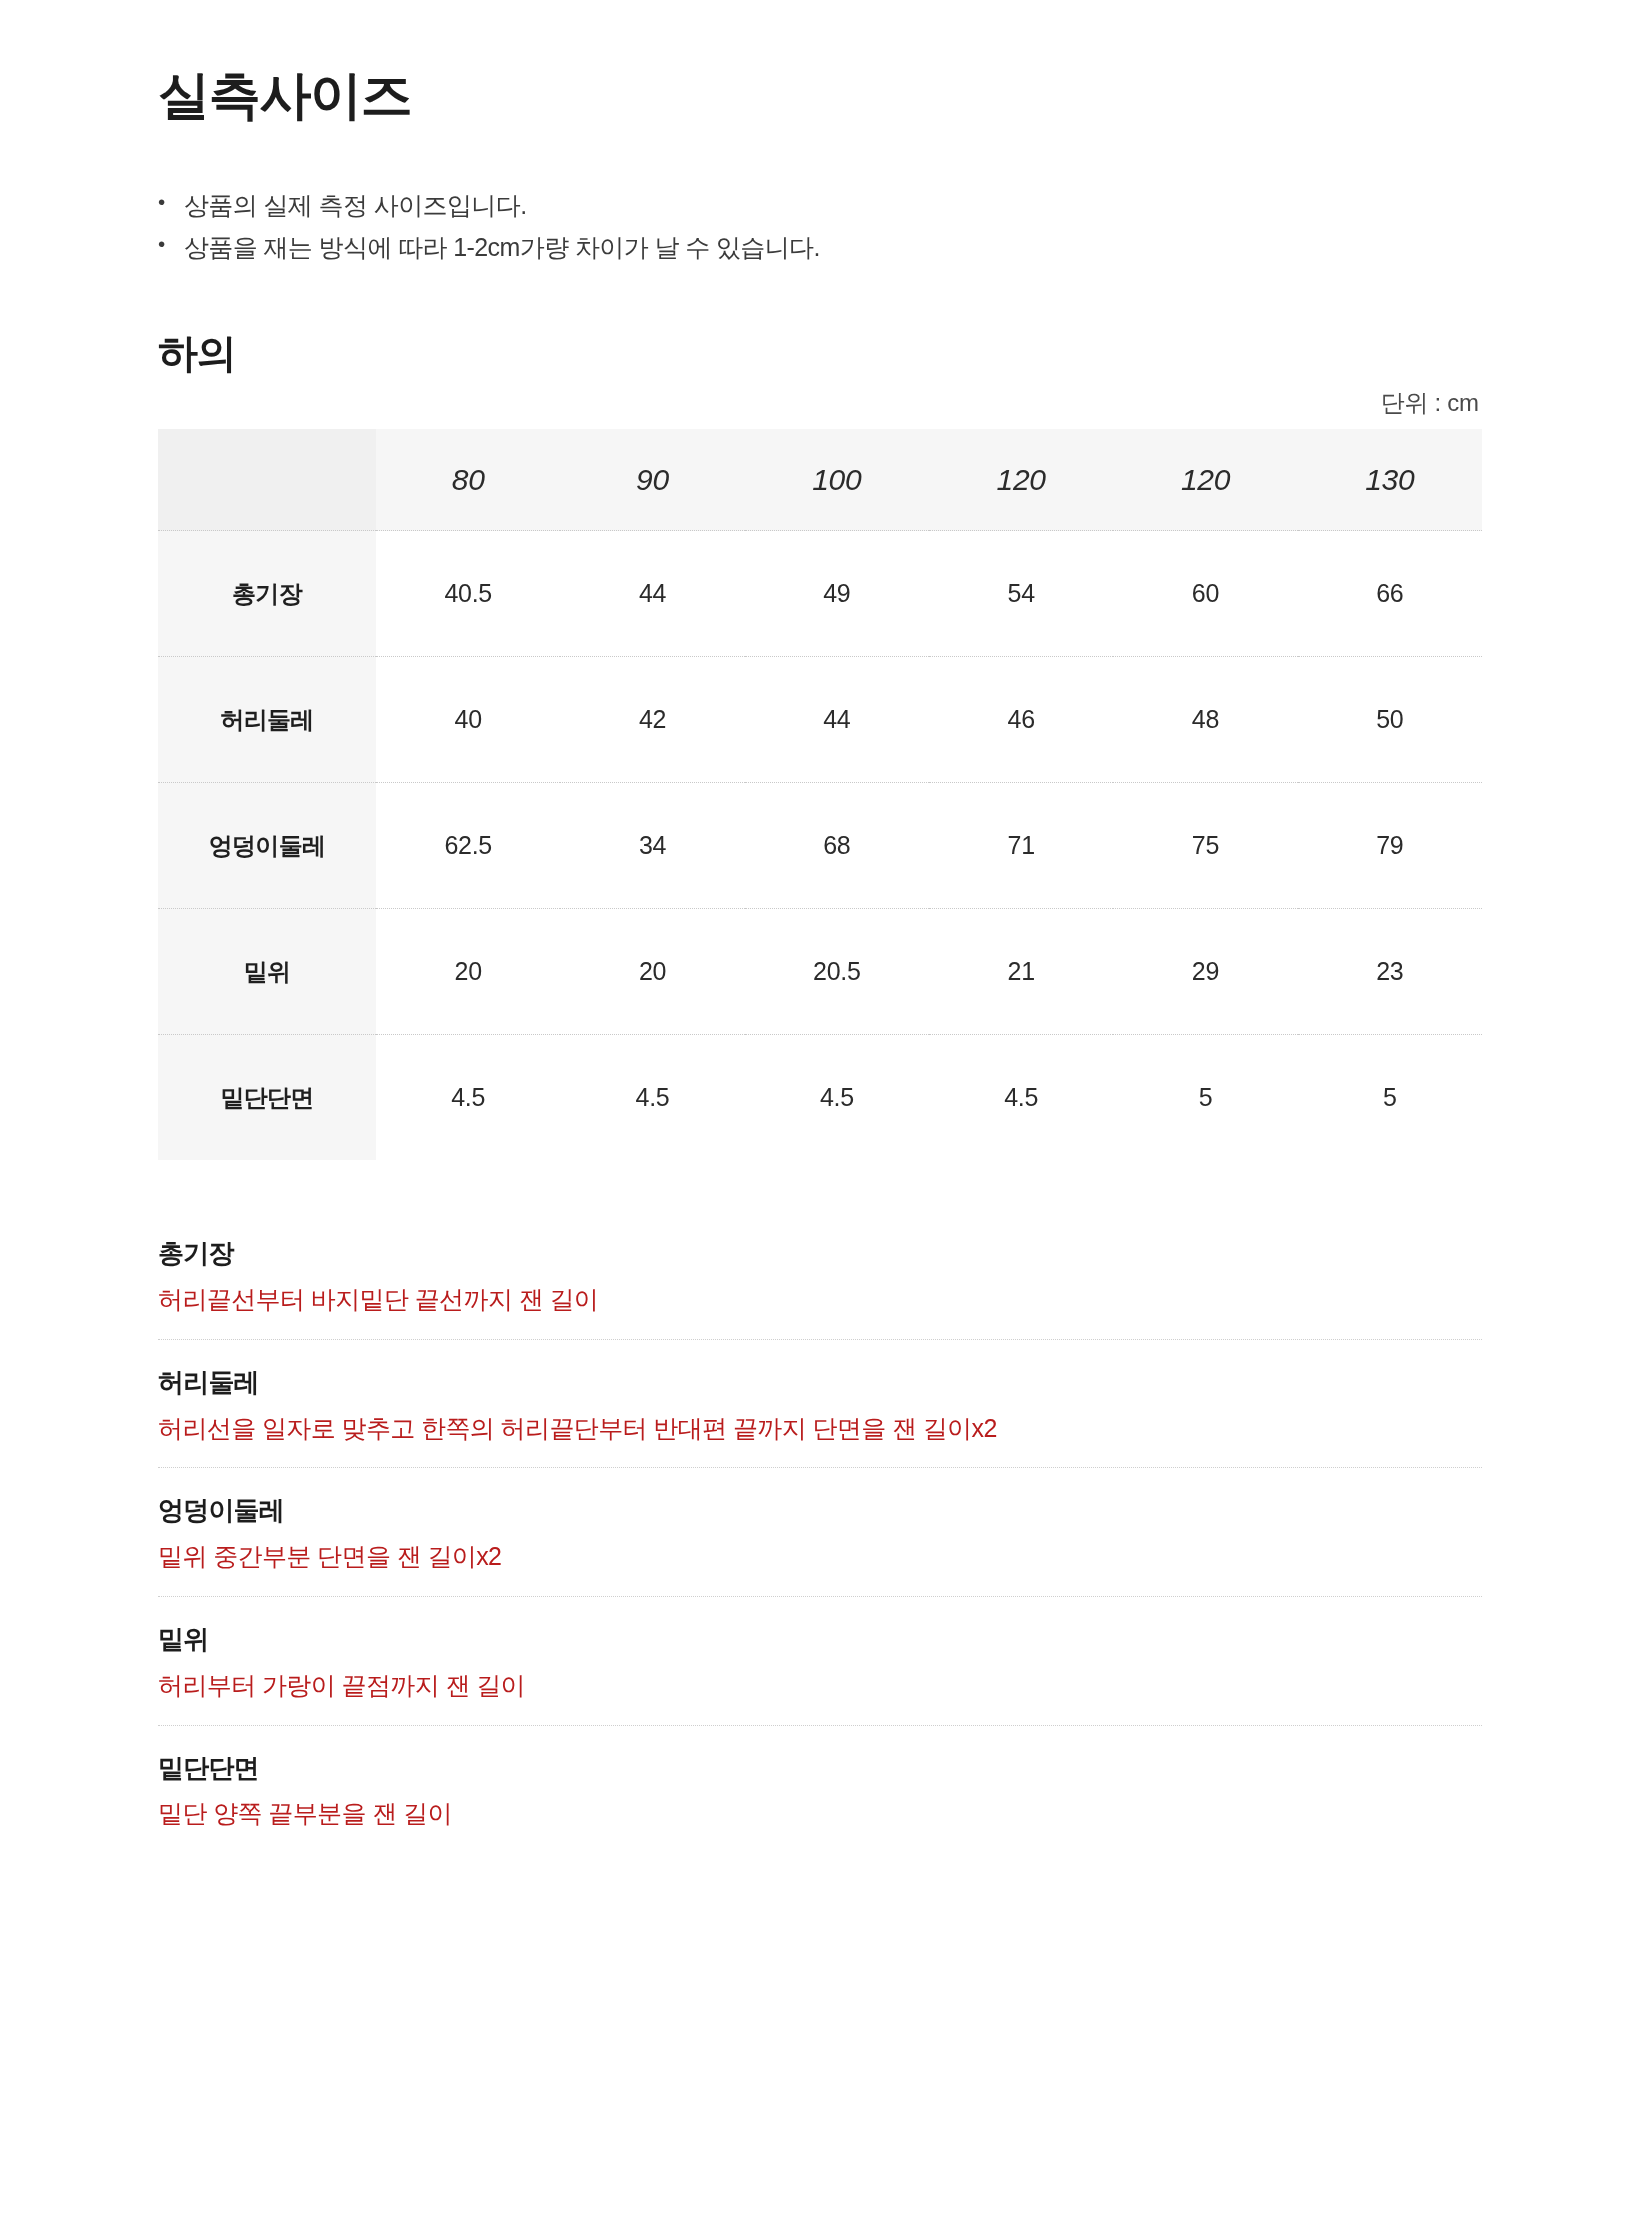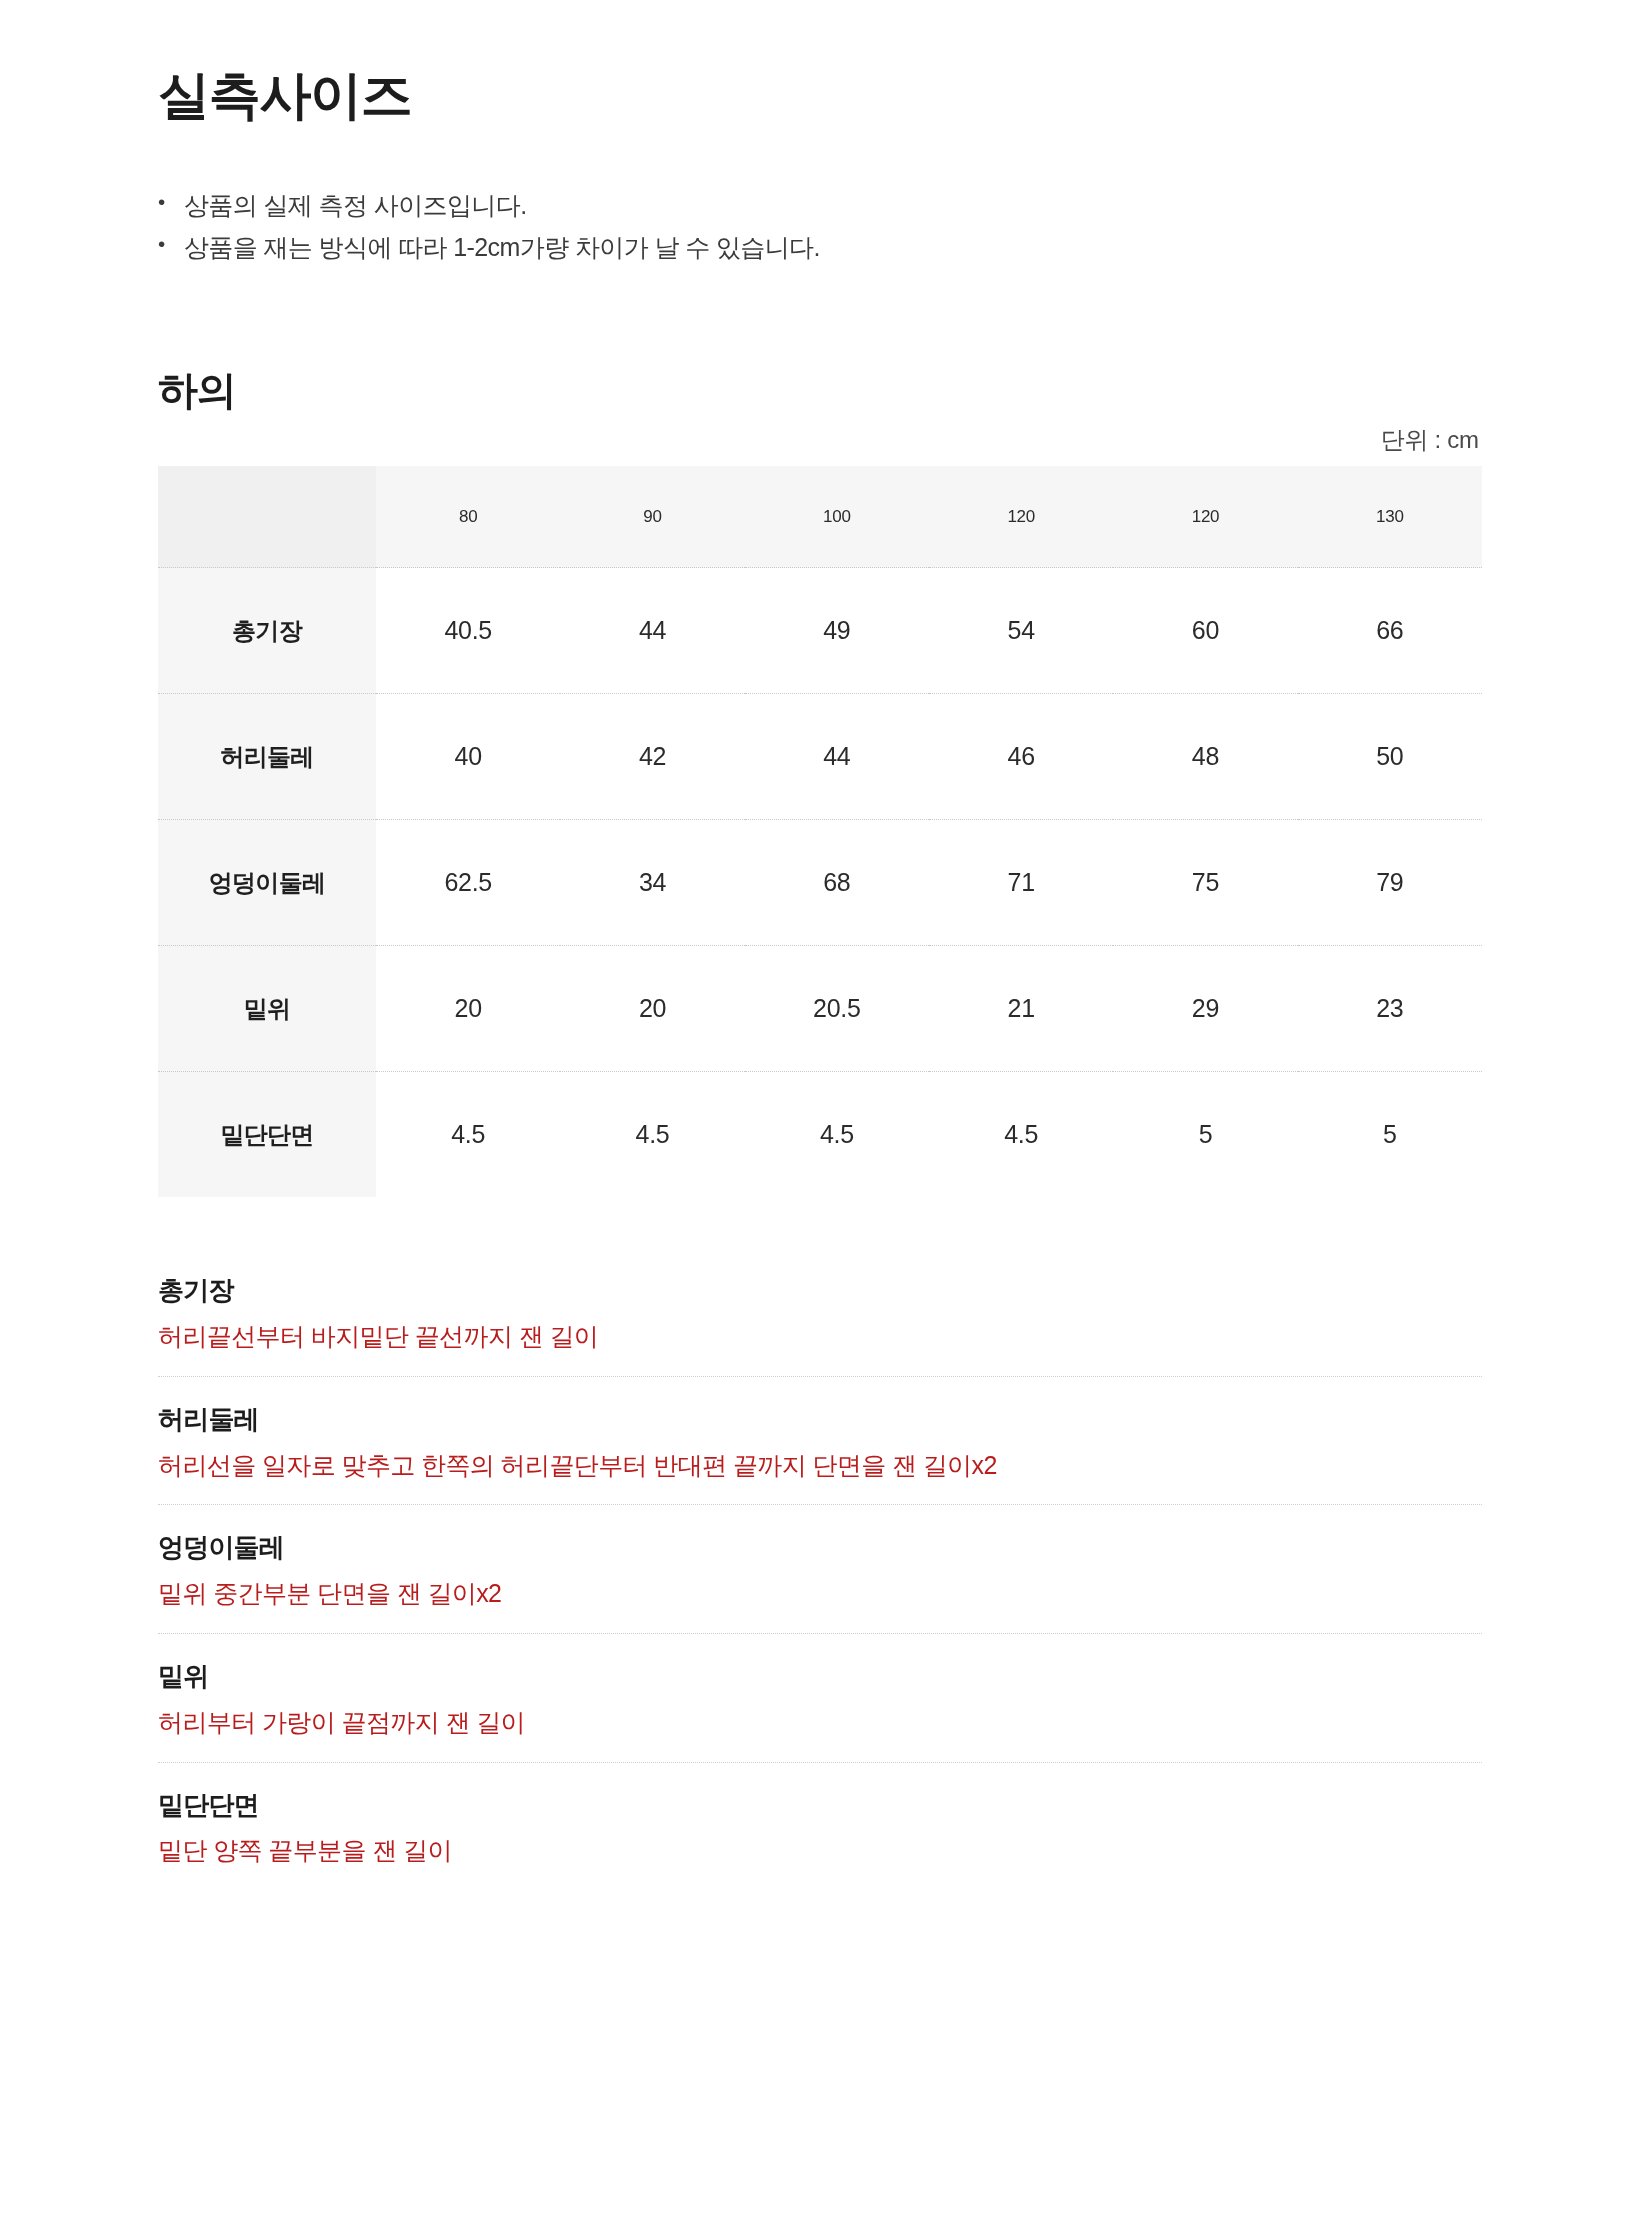--- a/index.html
+++ b/index.html
@@ -60,21 +60,21 @@
   .notice-text {
     flex: 1;
   }
   .notice-text .cont {
     display: block;
     padding-left: 6.9px;
   }
 
   
   .section {
-    margin-top: 101px;
+    margin-top: 64px;
   }
   .section-title {
     font-size: 40px;
     font-weight: 700;
     letter-spacing: -1.2px;
     color: #1d1d1d;
     margin: 0;
     line-height: 1.1;
   }
   .unit-row {
@@ -101,22 +101,23 @@
     color: #2b2b2b;
     border-bottom: 1.7px dotted #c9c9c9;
     height: 123px;
     vertical-align: middle;
     letter-spacing: -0.3px;
   }
   table.size-table thead th {
     background: #f6f6f6;
     height: 99px;
     border-bottom: 1.7px dotted #c9c9c9;
-    font-size: 17px;
+    font-size: 30px;
     color: #2b2b2b;
+    font-style: italic;
   }
   table.size-table thead th.corner {
     background: #f0f0f0;
   }
   table.size-table col.label-col {
     width: 218px;
   }
   table.size-table td.row-label {
     background: #f6f6f6;
     font-weight: 700;

